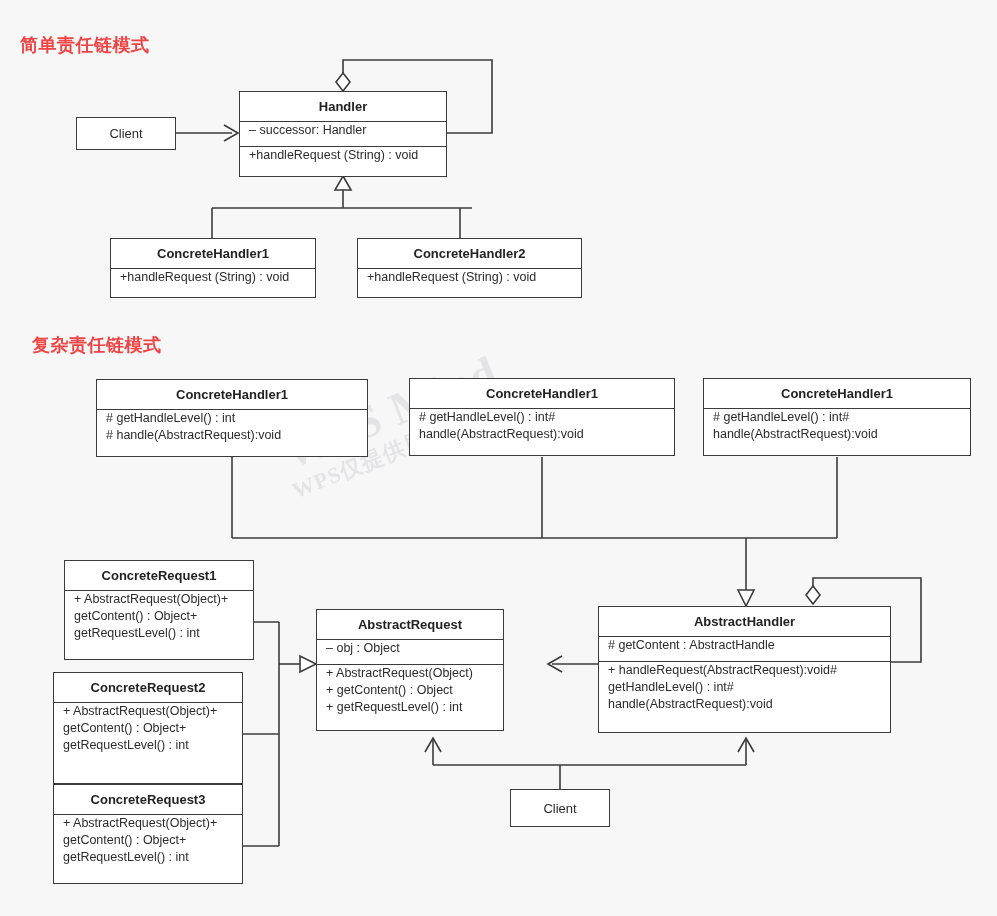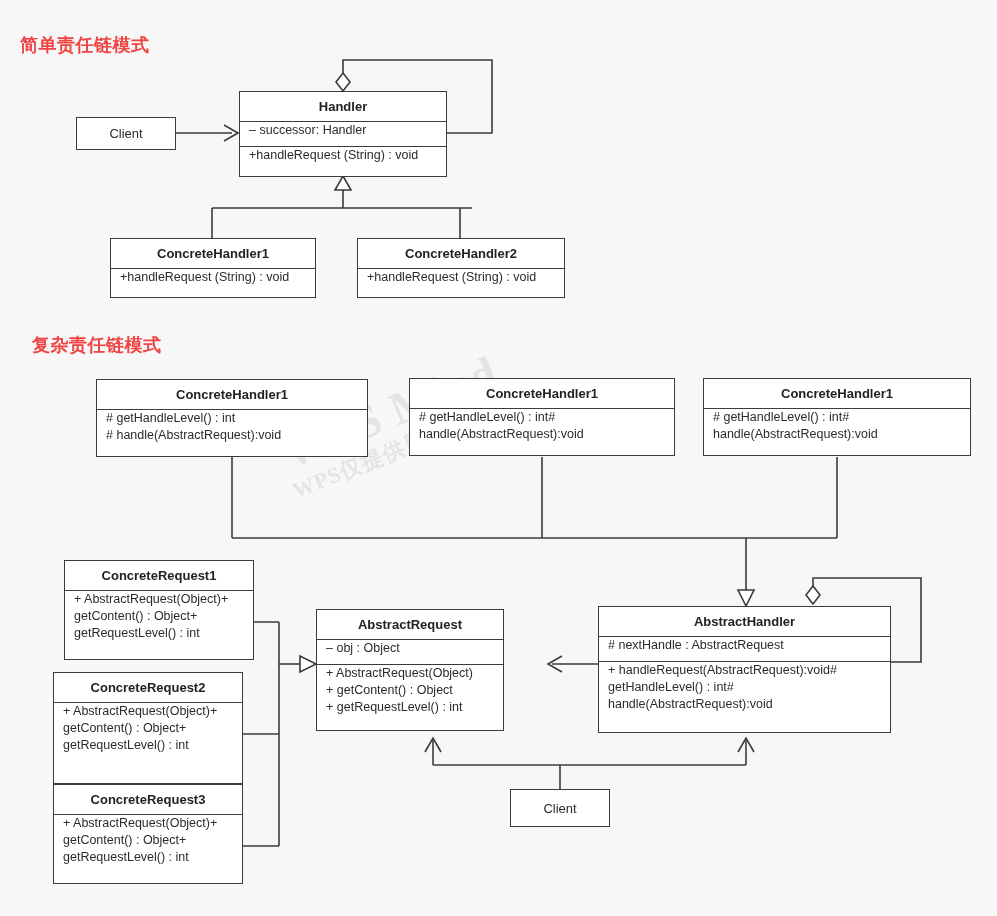--- a/index.html
+++ b/index.html
@@ -192,21 +192,21 @@
     <div class="uml-title">Handler</div>
     <div class="uml-compartment nowrap">– successor: Handler</div>
     <div class="uml-compartment nowrap">+handleRequest (String) : void</div>
   </div>
 
   <div class="uml-box" style="left:110px; top:238px; width:206px; height:60px;">
     <div class="uml-title">ConcreteHandler1</div>
     <div class="uml-compartment nowrap">+handleRequest (String) : void</div>
   </div>
 
-  <div class="uml-box" style="left:357px; top:238px; width:208px; height:60px;">
+  <div class="uml-box" style="left:357px; top:238px; width:225px; height:60px;">
     <div class="uml-title">ConcreteHandler2</div>
     <div class="uml-compartment nowrap">+handleRequest (String) : void</div>
   </div>
 
   <div class="section-title" style="left:32px; top:333px;">复杂责任链模式</div>
 
   <div class="uml-box" style="left:96px; top:379px; width:272px; height:78px;">
     <div class="uml-title">ConcreteHandler1</div>
     <div class="uml-compartment"># getHandleLevel() : int
 # handle(AbstractRequest):void</div>
@@ -240,21 +240,21 @@
   <div class="uml-box" style="left:316px; top:609px; width:188px; height:122px;">
     <div class="uml-title">AbstractRequest</div>
     <div class="uml-compartment nowrap">– obj : Object</div>
     <div class="uml-compartment nowrap">+ AbstractRequest(Object)
 + getContent() : Object
 + getRequestLevel() : int</div>
   </div>
 
   <div class="uml-box" style="left:598px; top:606px; width:293px; height:127px;">
     <div class="uml-title">AbstractHandler</div>
-    <div class="uml-compartment nowrap"># nextHandle : AbstractRequest</div>
+    <div class="uml-compartment nowrap"># getContent : AbstractHandle</div>
     <div class="uml-compartment">+ handleRequest(AbstractRequest):void# getHandleLevel() : int# handle(AbstractRequest):void</div>
   </div>
 
   <div class="uml-box square" style="left:510px; top:789px; width:100px; height:38px;">
     <div class="plain-label">Client</div>
   </div>
 
 </div>
 
 </body></html>

